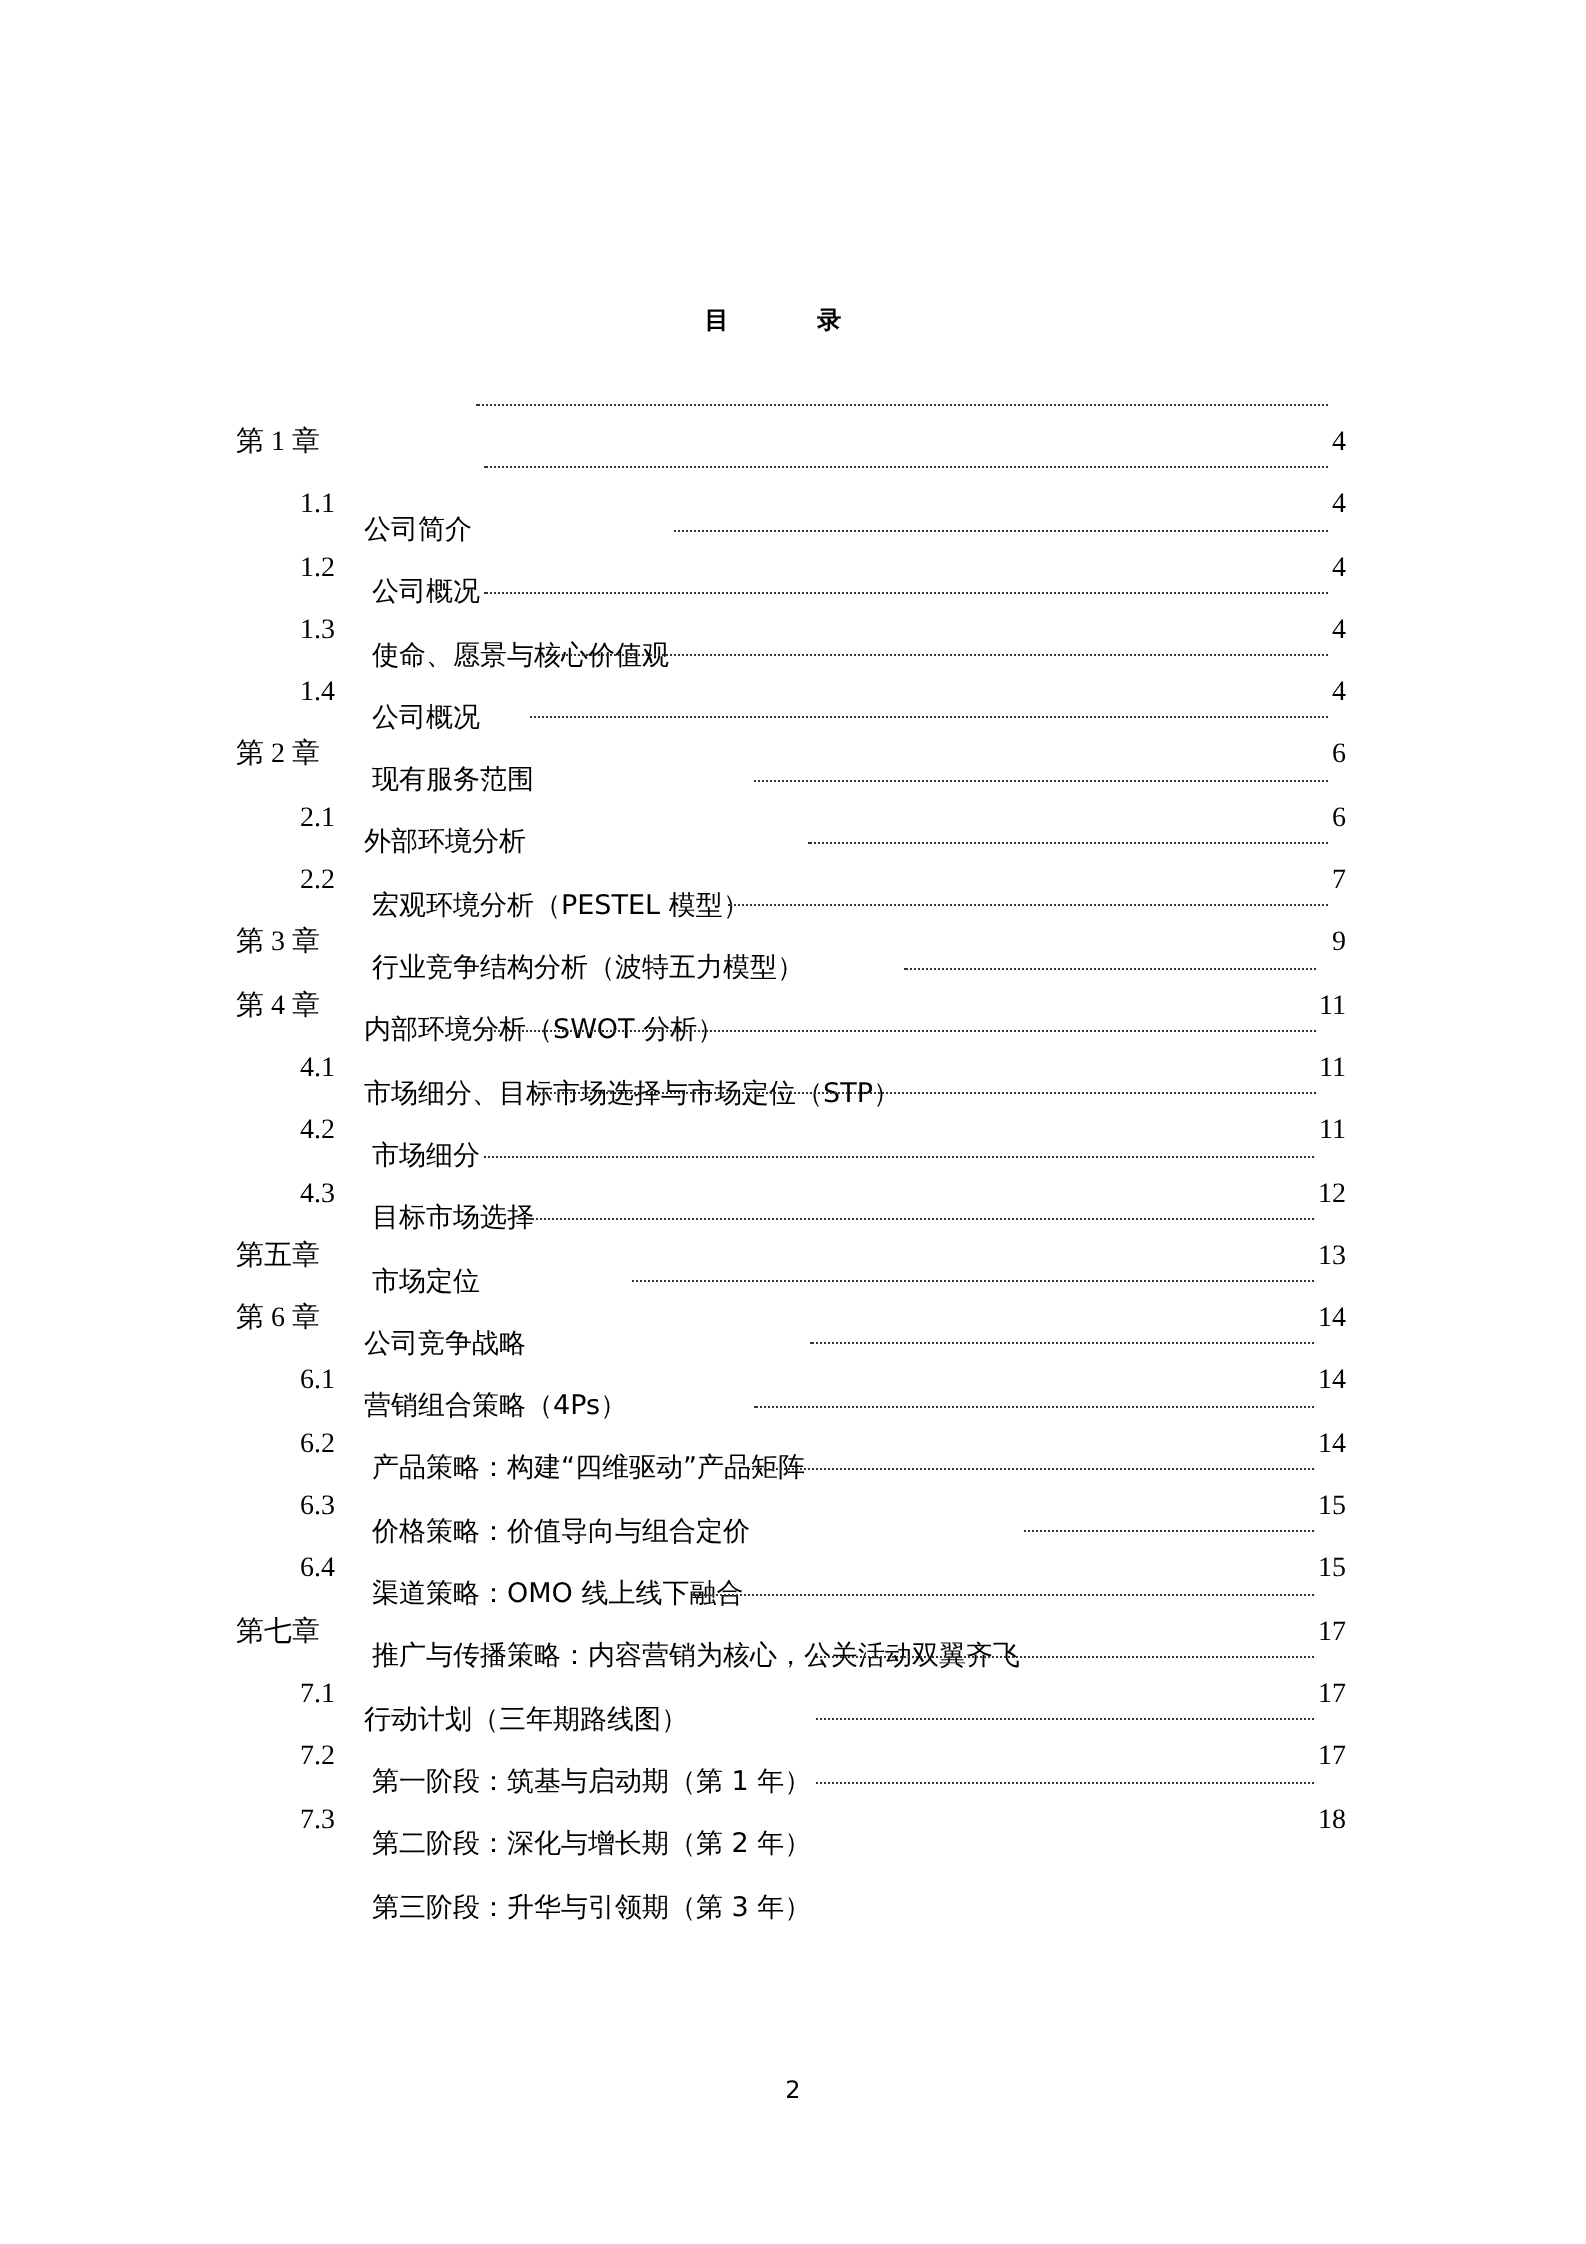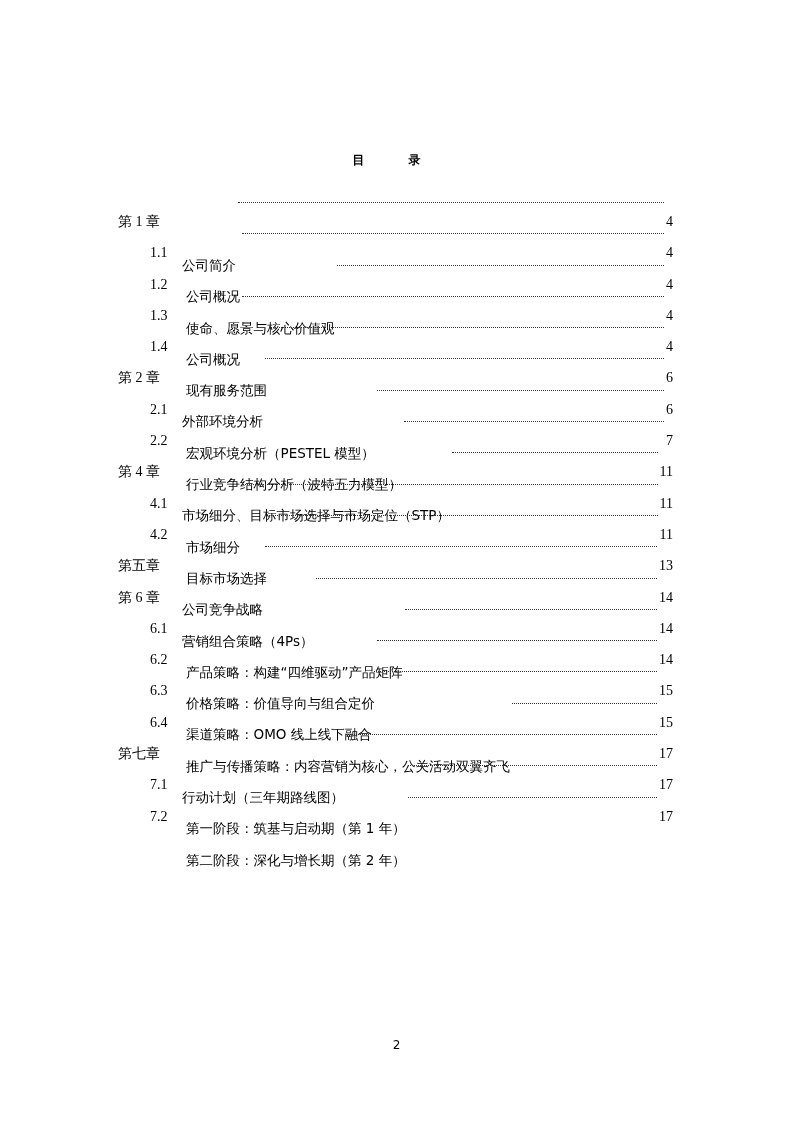--- a/index.html
+++ b/index.html
@@ -67,36 +67,48 @@
       <span class="leader"></span>
       <span class="page">6</span>
     </div>
   <div class="row l2">
       <span class="num">2.2</span>
       <span class="label">行业竞争结构分析（波特五力模型）</span>
       <span class="leader"></span>
       <span class="page">7</span>
     </div>
   <div class="row l1">
+      <span class="num">第 3 章</span>
+      <span class="label">内部环境分析（SWOT 分析）</span>
+      <span class="leader"></span>
+      <span class="page">9</span>
+    </div>
+  <div class="row l1">
       <span class="num">第 4 章</span>
       <span class="label">市场细分、目标市场选择与市场定位（STP）</span>
       <span class="leader"></span>
       <span class="page">11</span>
     </div>
   <div class="row l2">
       <span class="num">4.1</span>
       <span class="label">市场细分</span>
       <span class="leader"></span>
       <span class="page">11</span>
     </div>
   <div class="row l2">
       <span class="num">4.2</span>
       <span class="label">目标市场选择</span>
       <span class="leader"></span>
       <span class="page">11</span>
+    </div>
+  <div class="row l2">
+      <span class="num">4.3</span>
+      <span class="label">市场定位</span>
+      <span class="leader"></span>
+      <span class="page">12</span>
     </div>
   <div class="row l1">
       <span class="num">第五章</span>
       <span class="label">公司竞争战略</span>
       <span class="leader"></span>
       <span class="page">13</span>
     </div>
   <div class="row l1">
       <span class="num">第 6 章</span>
       <span class="label">营销组合策略（4Ps）</span>
@@ -138,15 +150,21 @@
       <span class="label">第一阶段：筑基与启动期（第 1 年）</span>
       <span class="leader"></span>
       <span class="page">17</span>
     </div>
   <div class="row l2">
       <span class="num">7.2</span>
       <span class="label">第二阶段：深化与增长期（第 2 年）</span>
       <span class="leader"></span>
       <span class="page">17</span>
     </div>
+  <div class="row l2">
+      <span class="num">7.3</span>
+      <span class="label">第三阶段：升华与引领期（第 3 年）</span>
+      <span class="leader"></span>
+      <span class="page">18</span>
+    </div>
 </div>
 
 <div class="footer">2</div>
 
 </body></html>

